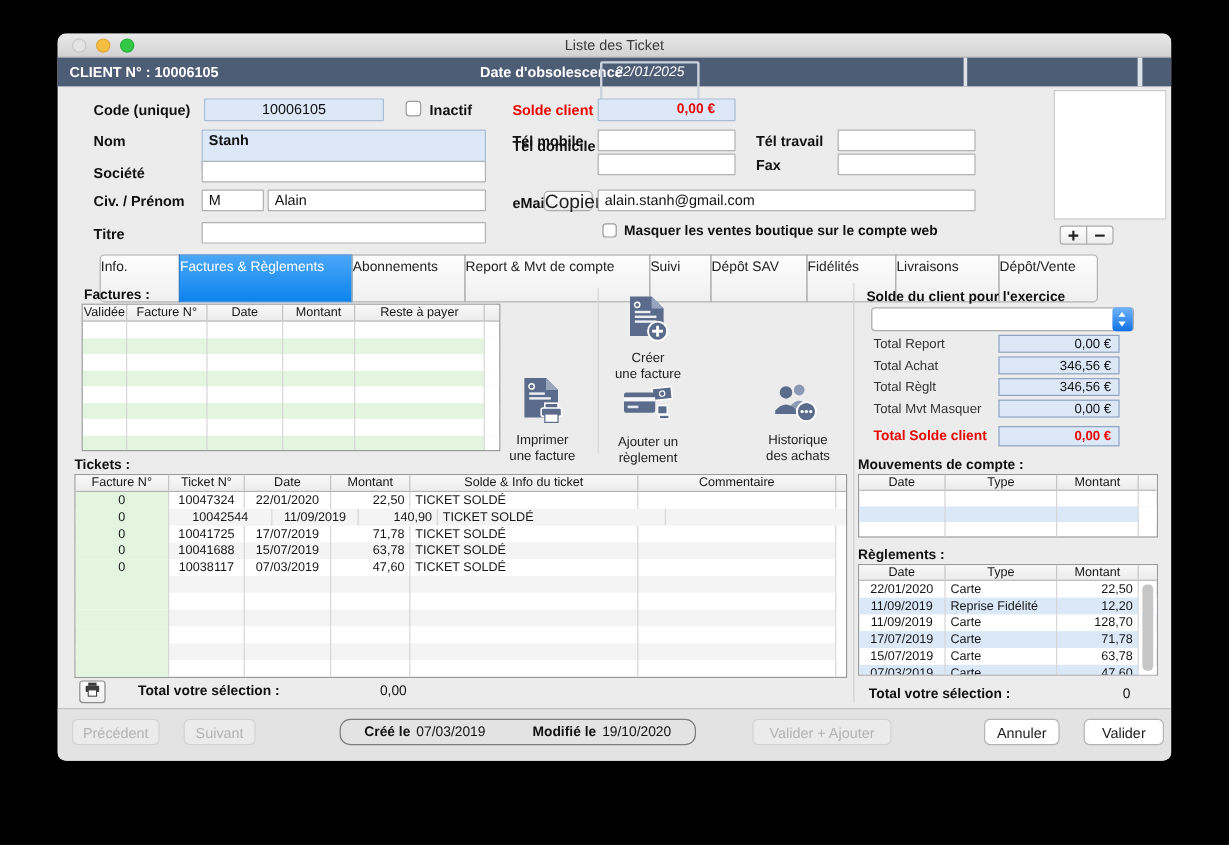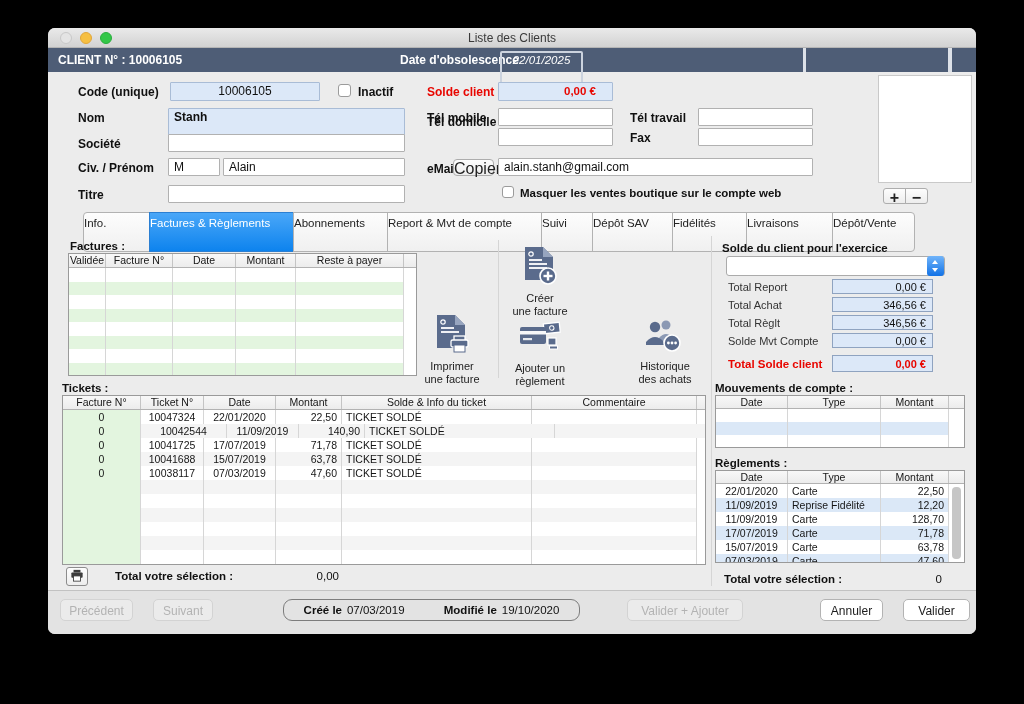--- a/index.html
+++ b/index.html
@@ -82,21 +82,21 @@
 </style>
 </head>
 <body>
 
 <div class="win">
 
   <div class="titlebar">
     <span class="tl close"></span>
     <span class="tl min"></span>
     <span class="tl zoom"></span>
-    <div class="wtitle">Liste des Clients</div>
+    <div class="wtitle">Liste des Ticket</div>
   </div>
 
   <div class="hband">
     <span class="htxt" style="left:10px">CLIENT N° : 10006105</span>
     <span class="htxt" style="left:352px">Date d'obsolescence</span>
     <div class="hdate">22/01/2025</div>
     <span class="hgap" style="left:755px"></span>
     <span class="hgap" style="left:900px;width:4px"></span>
   </div>
 
@@ -306,21 +306,21 @@
         <span class="arru"></span>
         <span class="arrd"></span>
       </div>
   </div>
   <span class="abs" style="left:680px;top:253px;font-size:11px;color:#333">Total Report</span>
   <div class="sp-field" style="left:784px;top:251px;height:15px">0,00 €</div>
   <span class="abs" style="left:680px;top:271px;font-size:11px;color:#333">Total Achat</span>
   <div class="sp-field" style="left:784px;top:269px;height:15px">346,56 €</div>
   <span class="abs" style="left:680px;top:289px;font-size:11px;color:#333">Total Règlt</span>
   <div class="sp-field" style="left:784px;top:287px;height:15px">346,56 €</div>
-  <span class="abs" style="left:680px;top:307px;font-size:11px;color:#333">Solde Mvt Compte</span>
+  <span class="abs" style="left:680px;top:307px;font-size:11px;color:#333">Total Mvt Masquer</span>
   <div class="sp-field" style="left:784px;top:305px;height:15px">0,00 €</div>
   <span class="abs red" style="left:680px;top:330px;font-size:11.5px;font-weight:bold">Total Solde client</span>
   <div class="sp-field red" style="left:784px;top:327px;height:17px;font-weight:bold;line-height:15px">0,00 €</div>
 
   <span class="secl" style="left:14px;top:354px">Tickets :</span>
   <div class="tbl" style="left:14px;top:367px;width:644px;height:170px">
     <div class="trow thead" style="height:14px;line-height:13px">
       <div class="tc" style="width:78px">Facture N°</div>
       <div class="tc" style="width:63px">Ticket N°</div>
       <div class="tc" style="width:72px">Date</div>

